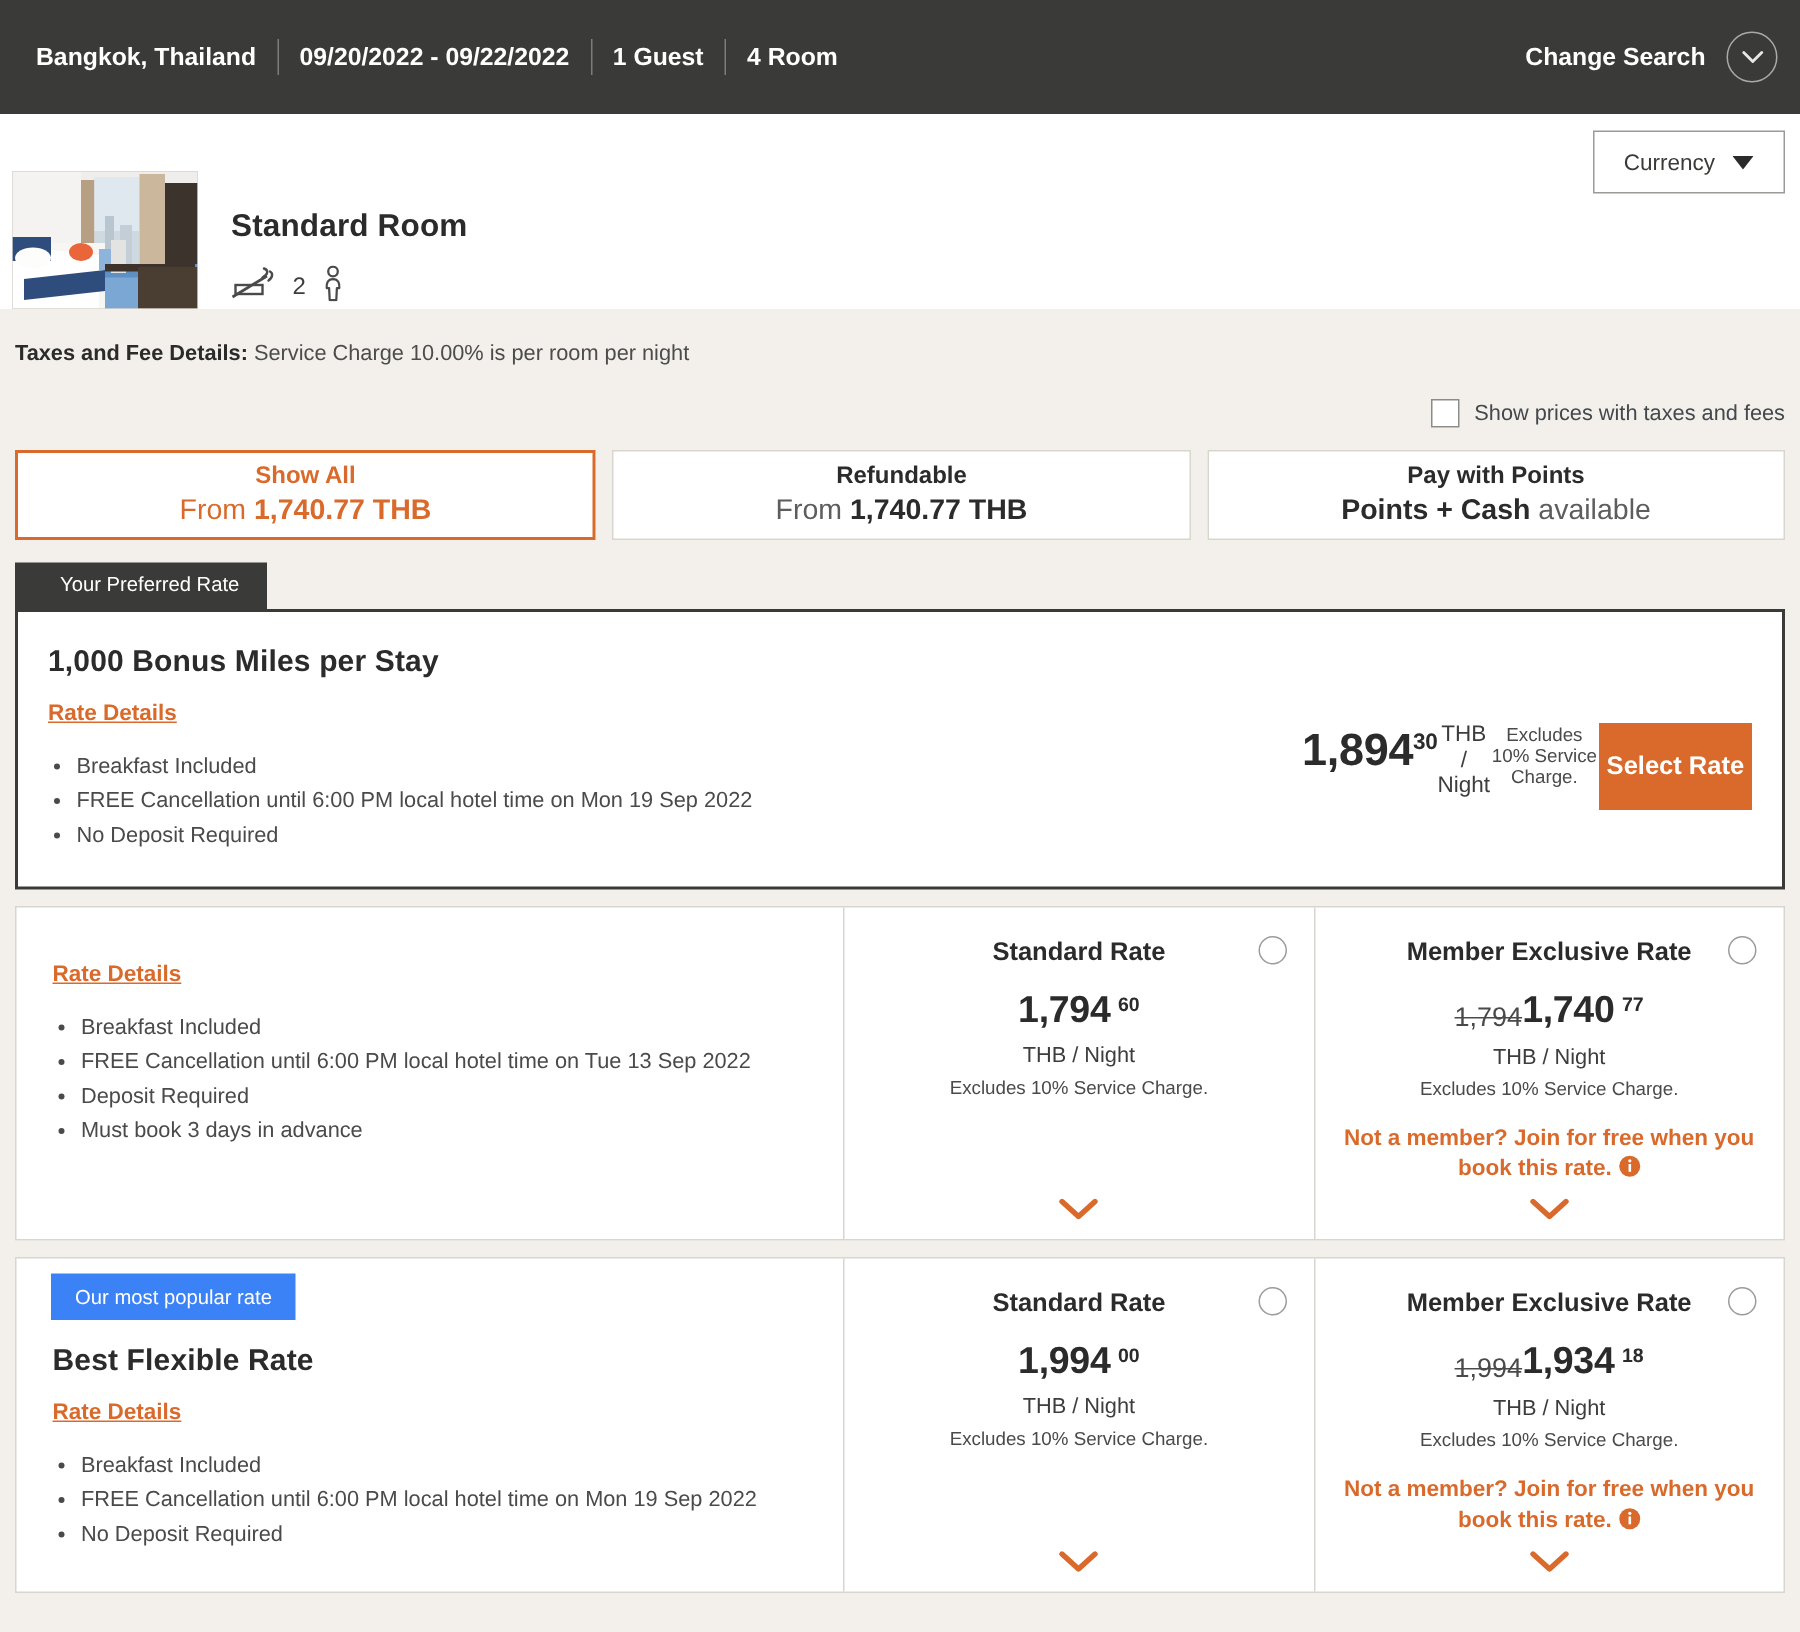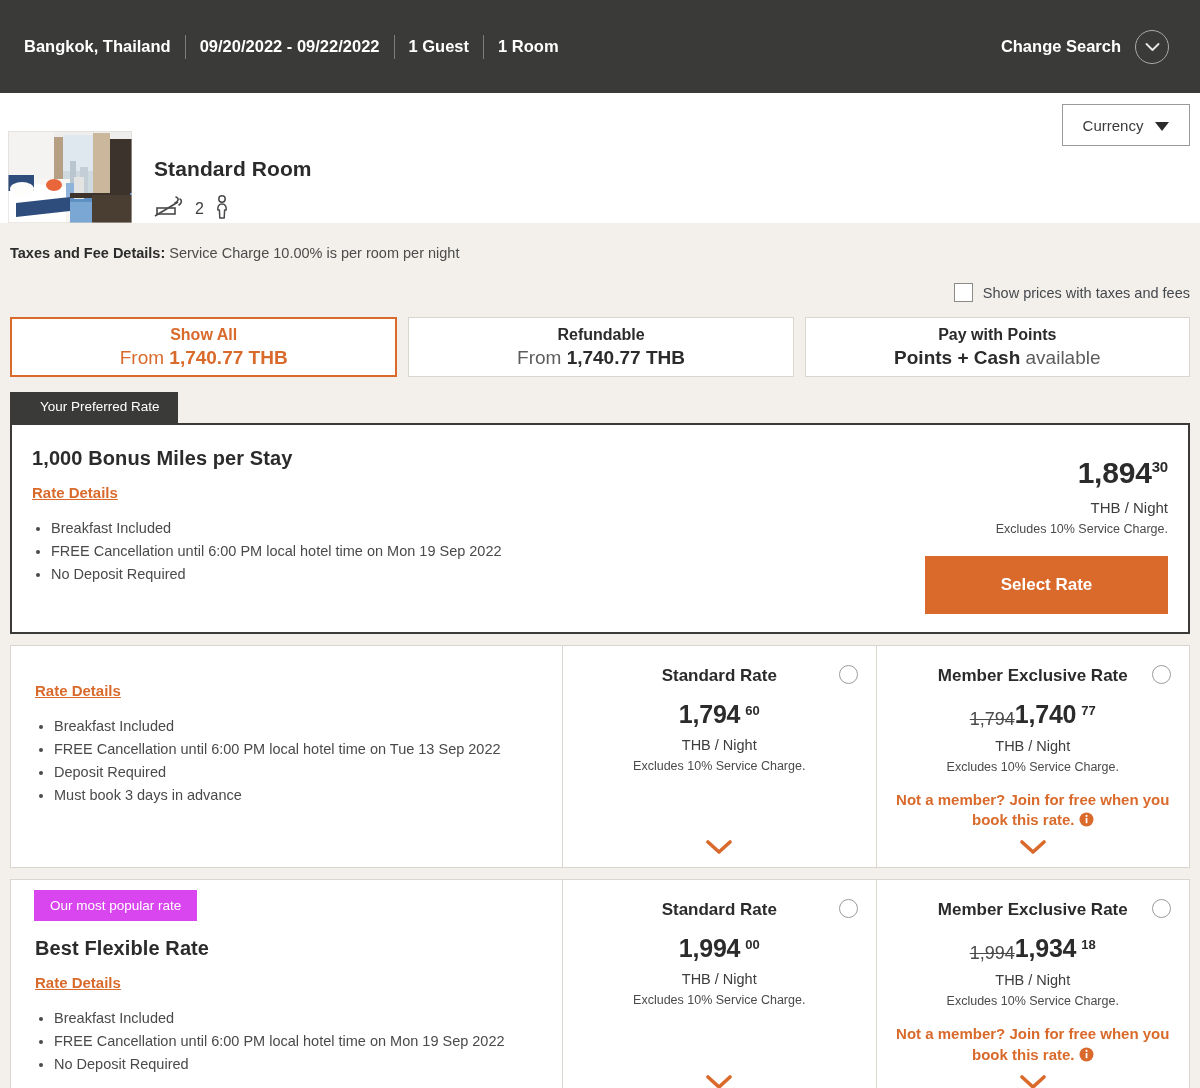--- a/index.html
+++ b/index.html
@@ -7,25 +7,25 @@
     width: 1200px;
     height: 1088px;
     background: #F3F0EB;
     font-family: "Liberation Sans", sans-serif;
     color: #2e2e2e;
     overflow: hidden;
   }
 
   
   .searchbar {
-    height: 93px;
+    height: 76px;
     background: #3A3A38;
     display: flex;
     align-items: center;
-    padding: 0 31px 0 24px;
+    padding: 0 15px 0 24px;
     color: #ffffff;
   }
   .crumbs { display: flex; align-items: center; }
   .crumb {
     font-size: 16.5px;
     font-weight: bold;
     padding: 0 14px;
     white-space: nowrap;
     line-height: 1;
   }
@@ -172,24 +172,23 @@
   }
   .preferred-card {
     border: 2px solid #3A3A38;
     background: #ffffff;
     display: flex;
     min-height: 187px;
   }
   .pref-left { flex: 1; padding: 22px 0 18px 20px; }
   .pref-right {
     width: 320px;
-    padding: 33px 20px 18px 0;
-    display: flex;
-    flex-direction: column;
-    align-items: flex-end;
+    padding: 22px 20px 18px 0;
+    display: flex;
+    align-items: center;
   }
   .rate-name {
     font-size: 20px;
     font-weight: bold;
     color: #2b2b2b;
     letter-spacing: .1px;
   }
   .rate-details-link {
     display: inline-block;
     margin-top: 14px;
@@ -259,21 +258,21 @@
   }
   .rc-left {
     width: 551px;
     flex: 0 0 551px;
     padding: 22px 20px 18px 24px;
     position: relative;
   }
   .rc-left.has-ribbon { padding-top: 0; }
   .rc-ribbon {
     display: inline-block;
-    background: #d946ef;
+    background: #3b82f6;
     color: #ffffff;
     font-size: 13.5px;
     padding: 8px 16px;
     margin: 10px 0 0 -1px;
     text-align: center;
   }
   .rc-col {
     flex: 1;
     border-left: 1px solid #d9d6d0;
     padding: 20px 18px 12px 18px;
@@ -362,21 +361,21 @@
 <body>
 
 <div class="searchbar">
   <div class="crumbs">
     <div class="crumb">Bangkok, Thailand</div>
     <div class="crumb-sep"></div>
     <div class="crumb">09/20/2022 - 09/22/2022</div>
     <div class="crumb-sep"></div>
     <div class="crumb">1 Guest</div>
     <div class="crumb-sep"></div>
-    <div class="crumb">1 Room</div>
+    <div class="crumb">4 Room</div>
   </div>
   <div class="spacer"></div>
   <div class="change-search">
     <span class="change-search-label">Change Search</span>
     <span class="circle-chevron">
       <svg width="15" height="10" viewBox="0 0 15 10">
           <path d="M1.5 2 L7.5 8 L13.5 2" fill="none" stroke="#e6e6e4" stroke-width="1.9" stroke-linecap="round" stroke-linejoin="round"></path>
         </svg>
     </span>
   </div>

